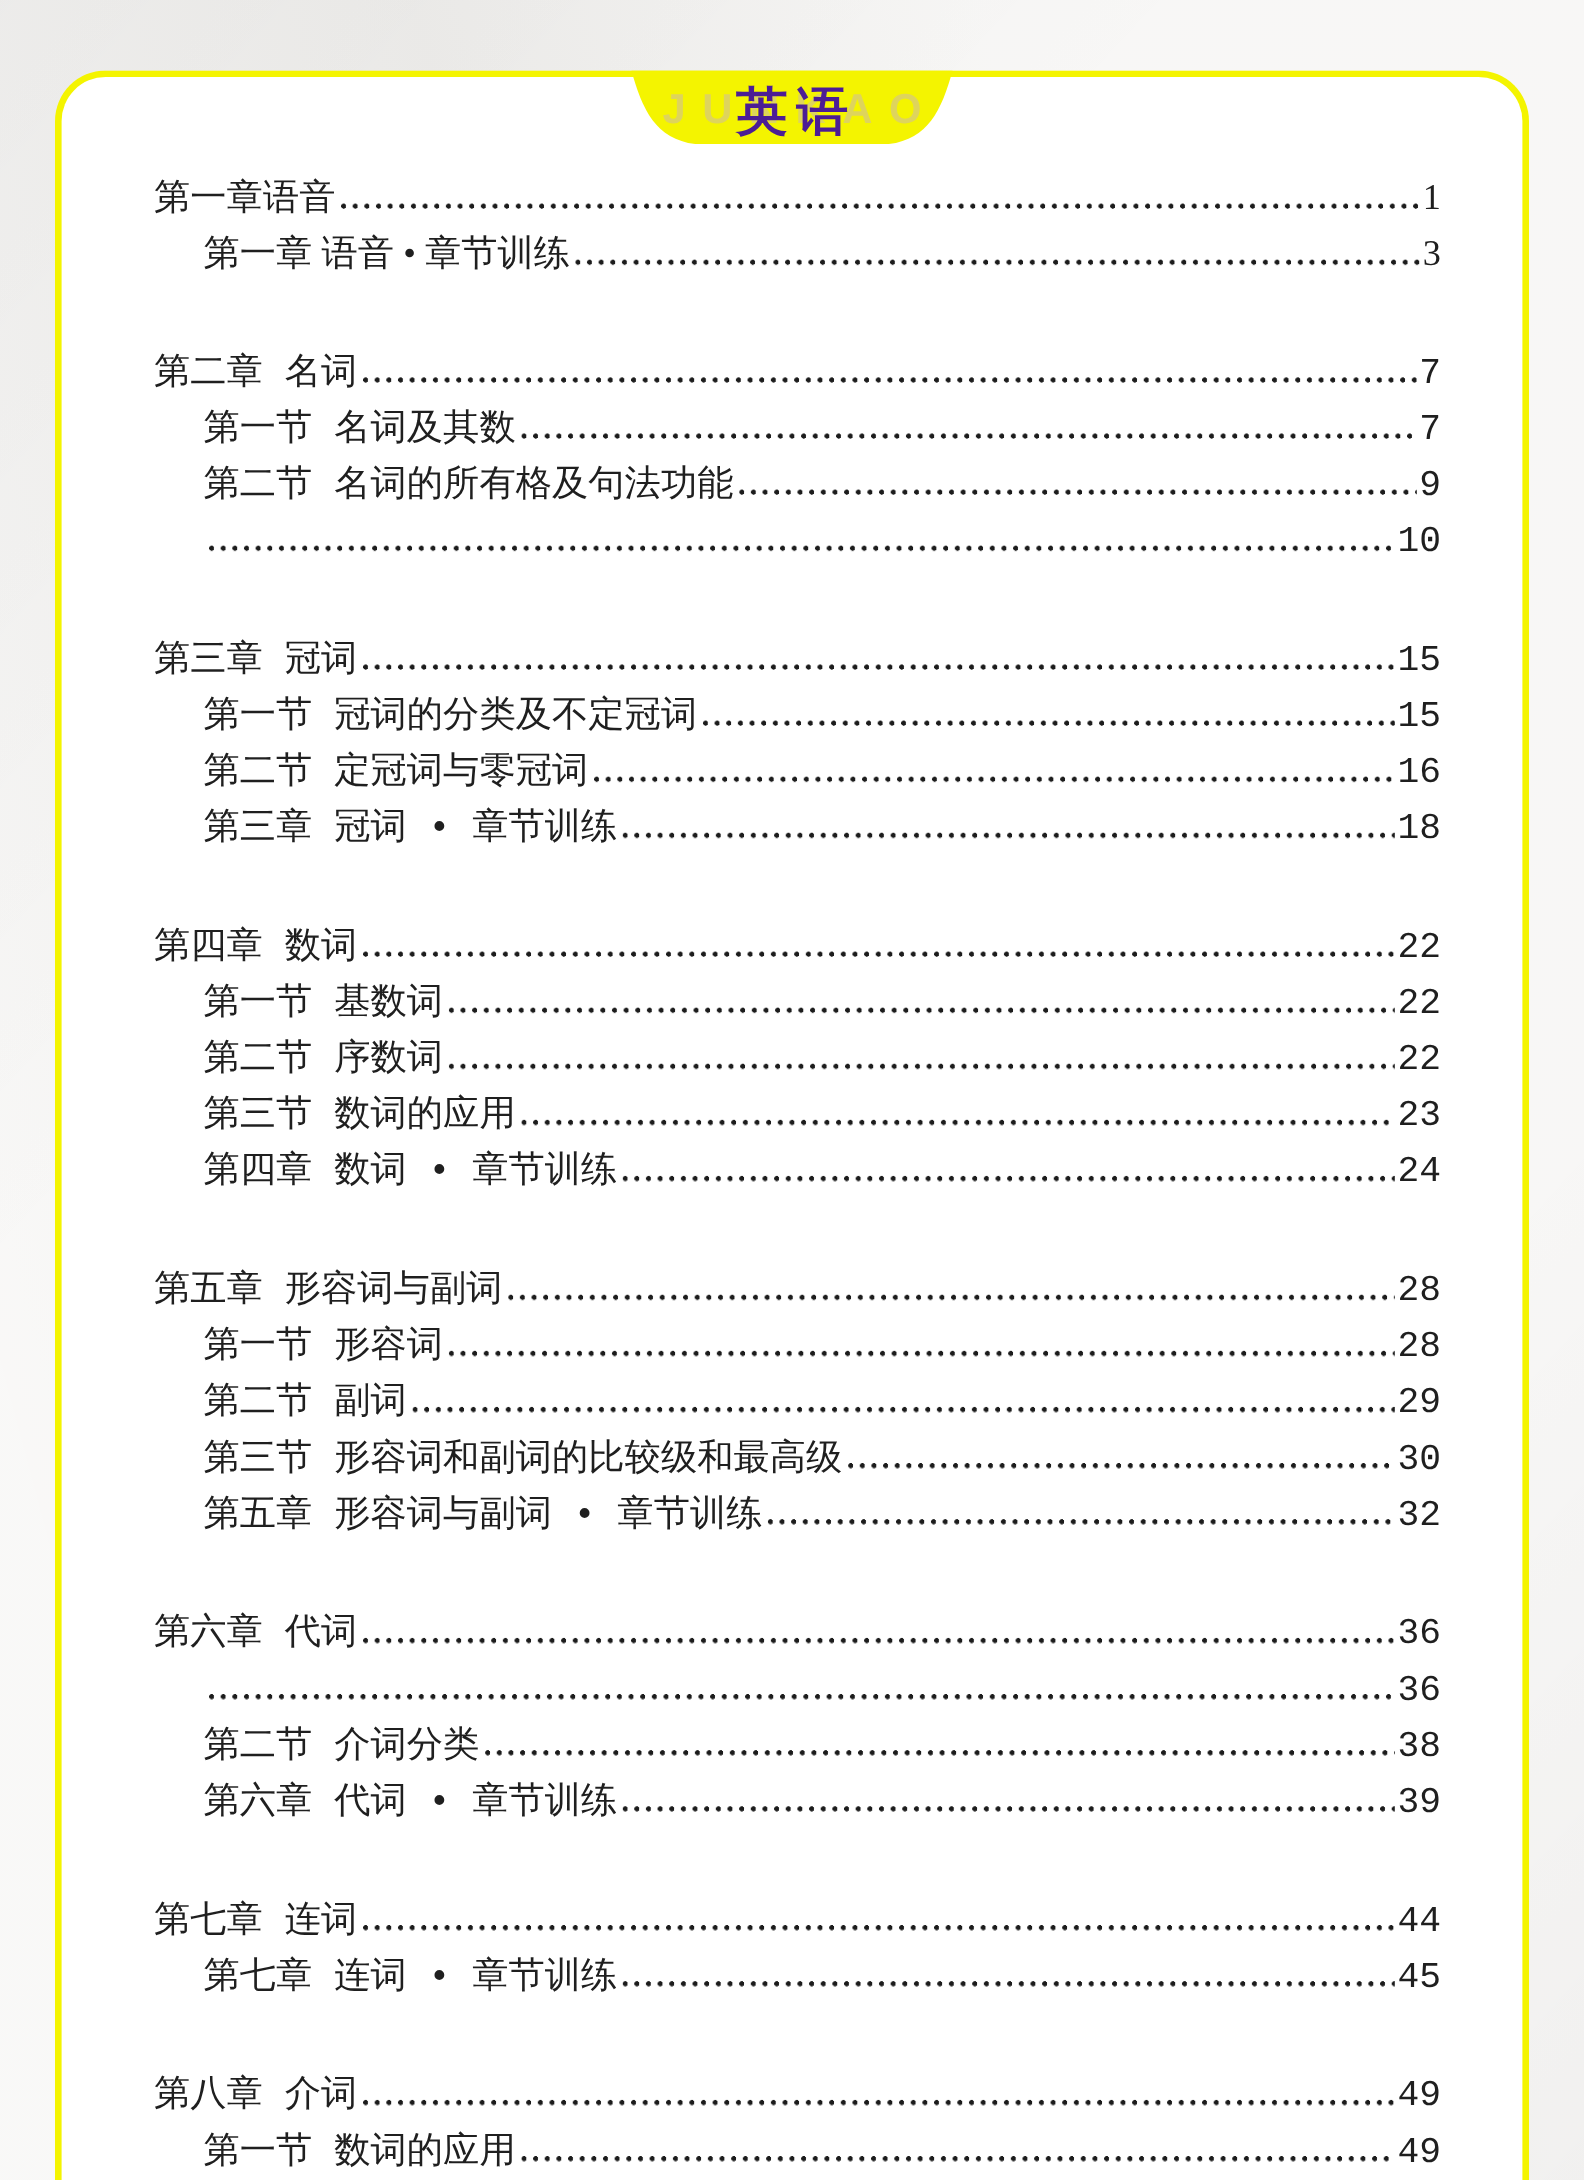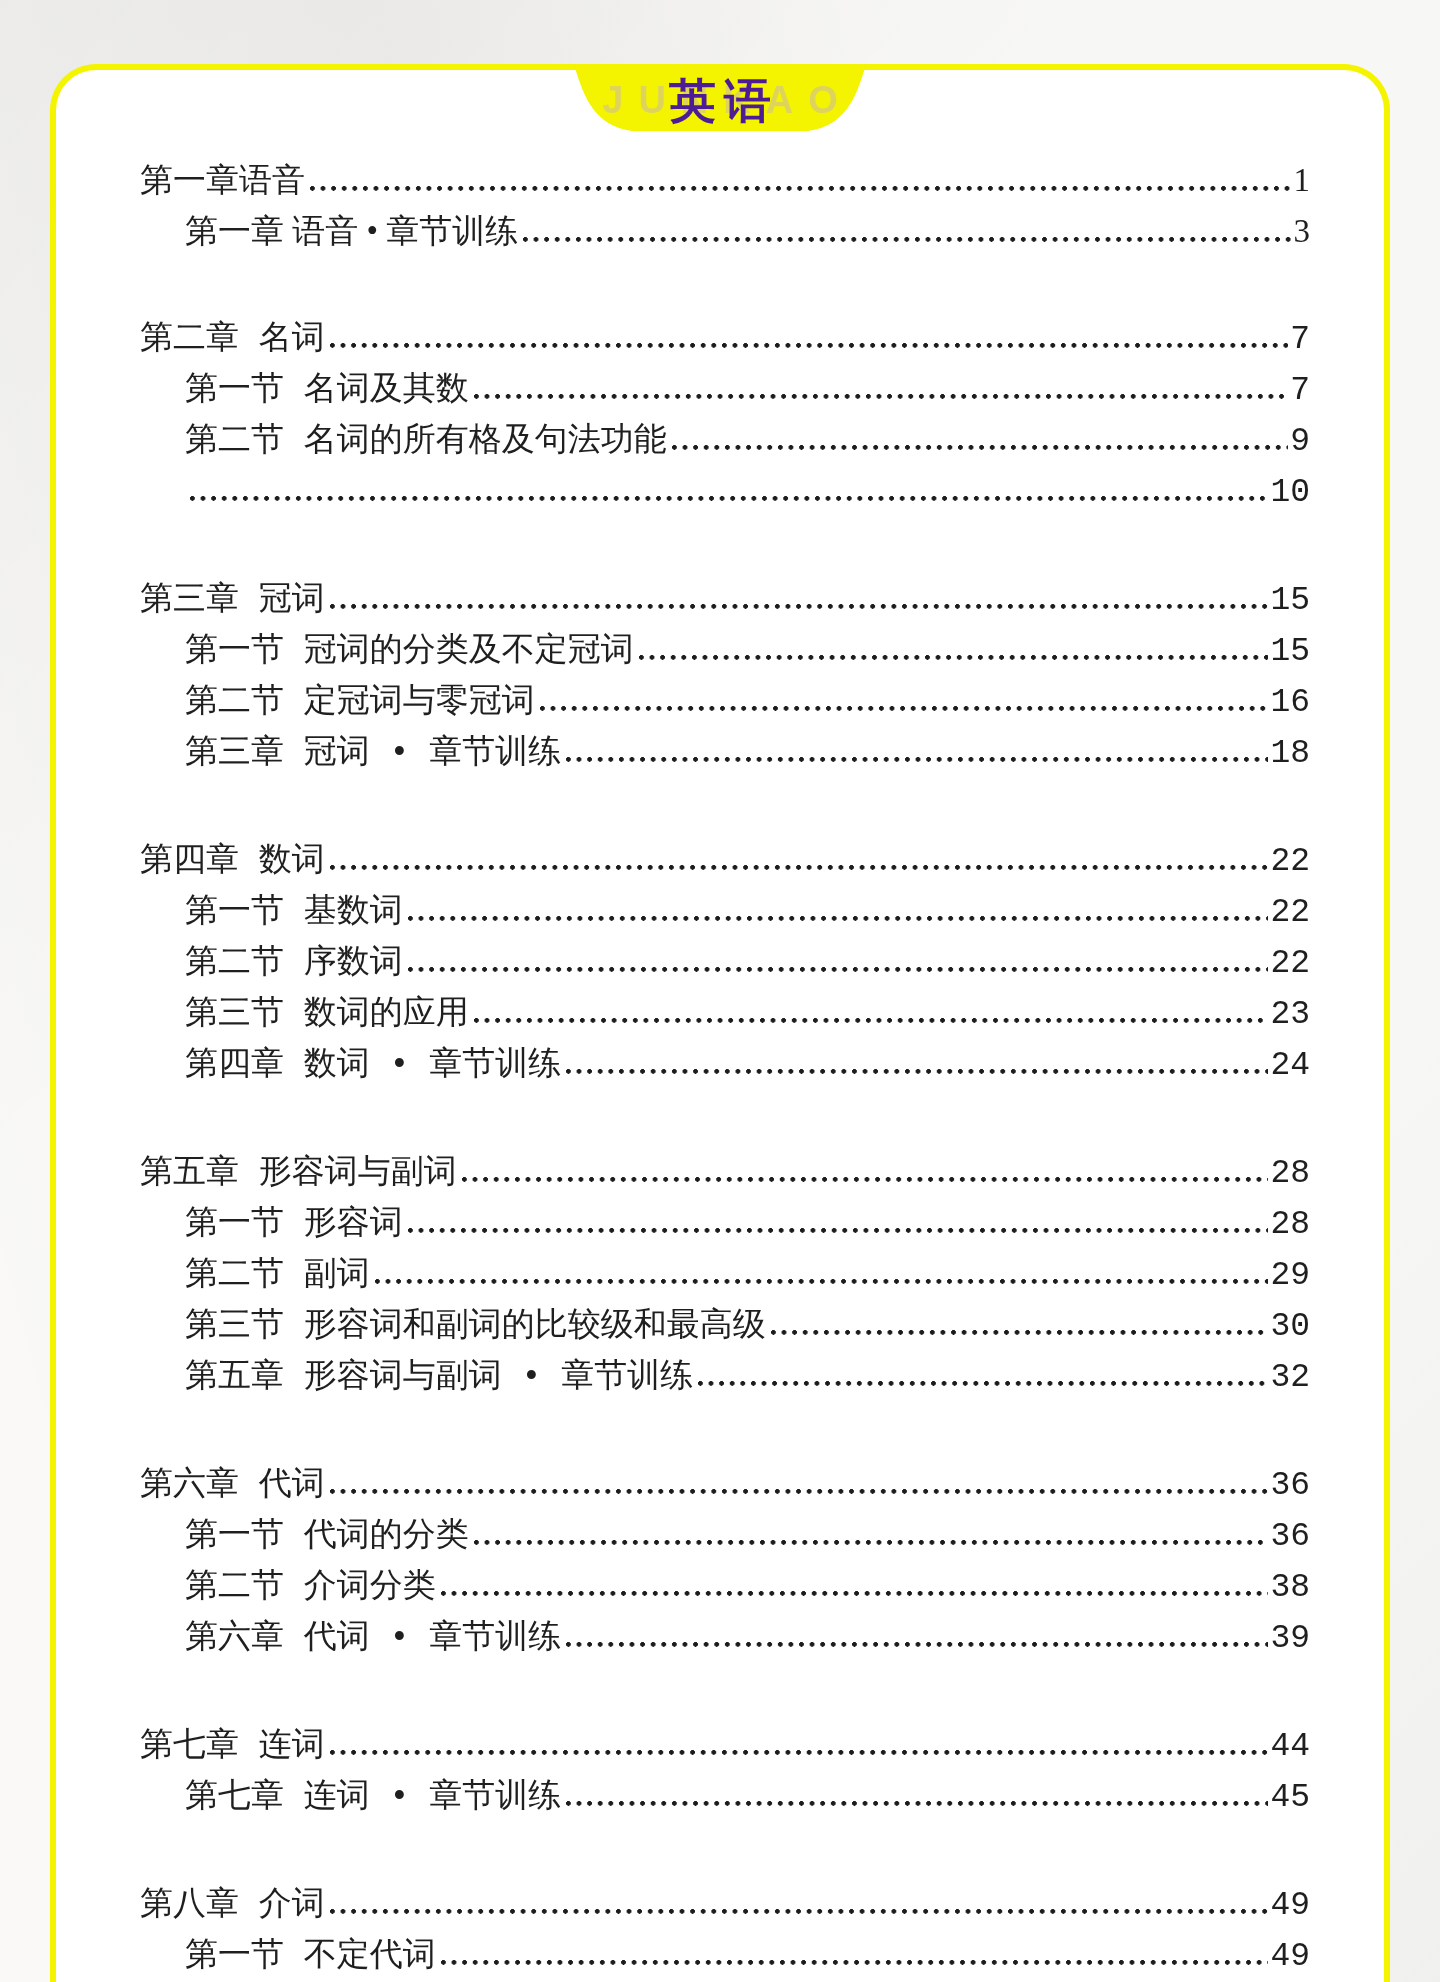--- a/index.html
+++ b/index.html
@@ -184,21 +184,20 @@
             <span class="pg">32</span>
           </div>
         </div>
         <div class="toc-group">
           <div class="toc-row lvl0">
             <span class="lab">第六章 代词</span>
             <span class="dots"></span>
             <span class="pg">36</span>
           </div>
           <div class="toc-row lvl1">
-            <span class="lab">第一节 代词的分类</span>
             <span class="dots"></span>
             <span class="pg">36</span>
           </div>
           <div class="toc-row lvl1">
             <span class="lab">第二节 介词分类</span>
             <span class="dots"></span>
             <span class="pg">38</span>
           </div>
           <div class="toc-row lvl1">
             <span class="lab">第六章 代词 • 章节训练</span>
@@ -218,20 +217,20 @@
             <span class="pg">45</span>
           </div>
         </div>
         <div class="toc-group">
           <div class="toc-row lvl0">
             <span class="lab">第八章 介词</span>
             <span class="dots"></span>
             <span class="pg">49</span>
           </div>
           <div class="toc-row lvl1">
-            <span class="lab">第一节 不定代词</span>
+            <span class="lab">第一节 数词的应用</span>
             <span class="dots"></span>
             <span class="pg">49</span>
           </div>
         </div>
       </div>
   </div>
 </div>
 
 </body></html>

